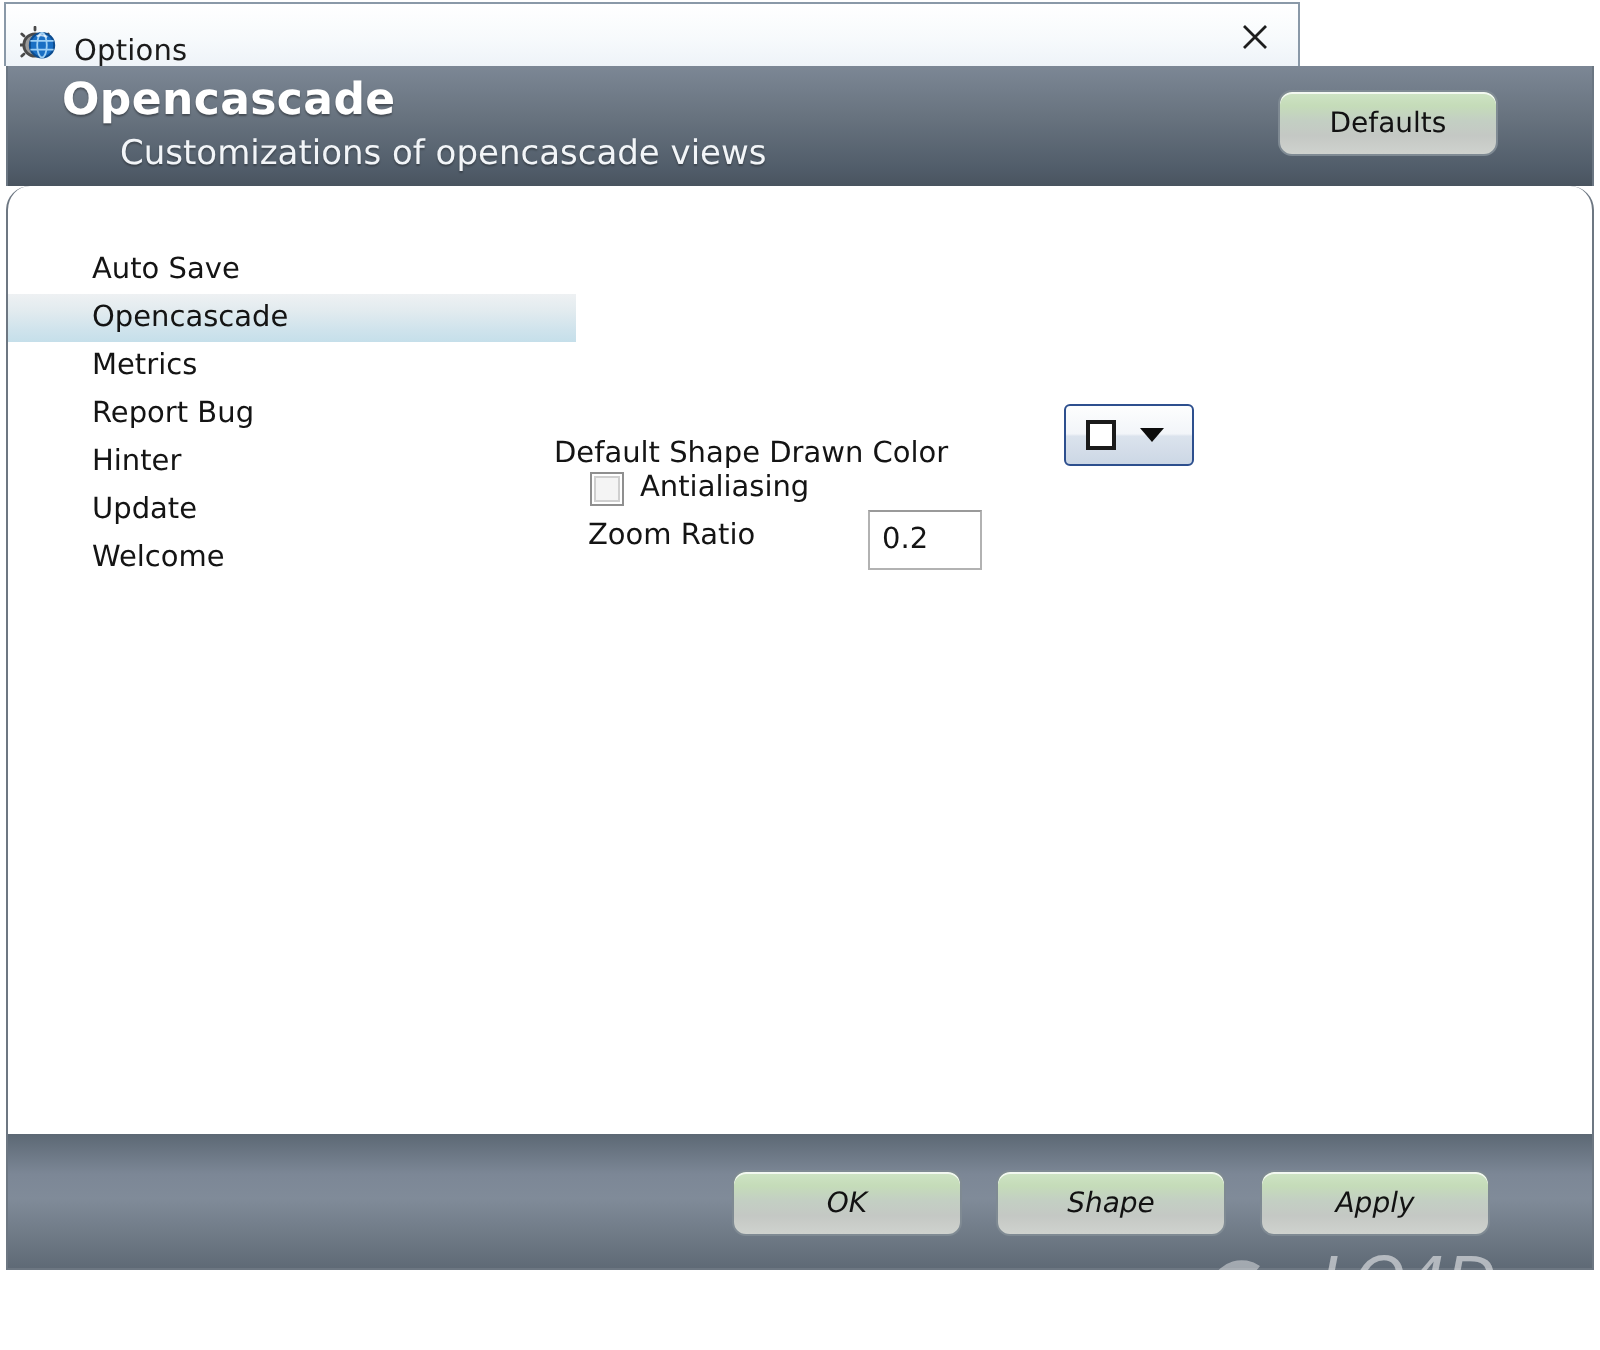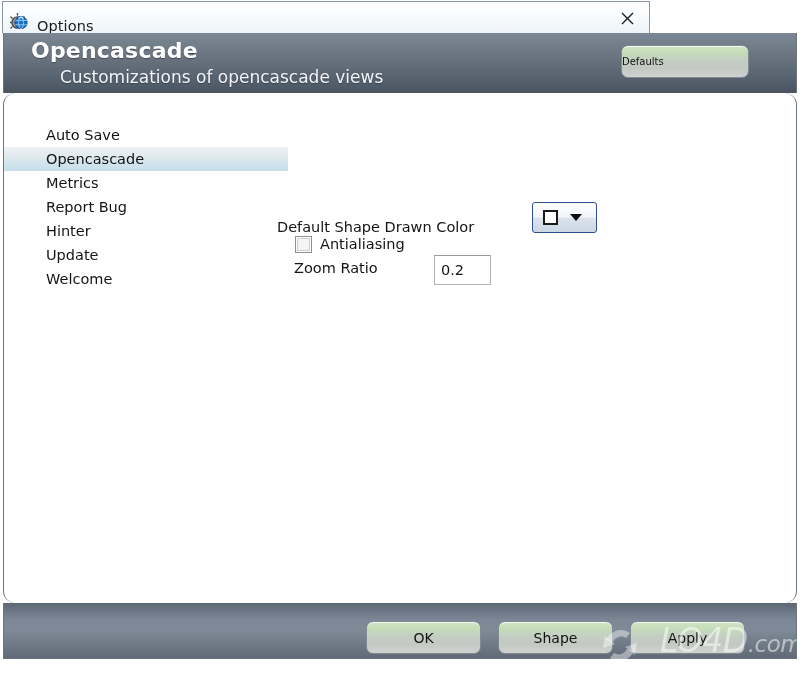--- a/index.html
+++ b/index.html
@@ -89,31 +89,32 @@
   .header-sub {
     position: absolute;
     left: 56px; top: 34px;
     font-size: 17px;
     color: #f2f5f8;
     text-shadow: 0 1px 1px rgba(0,0,0,0.3);
   }
   .defaults-btn {
     position: absolute;
     right: 47px; top: 12px;
-    width: 128px;
+    width: 110px;
     height: 33px;
     box-sizing: border-box;
     border: 1px solid #7f8a93;
     border-radius: 7px;
     background: linear-gradient(to bottom,
         #cfe4c5 0%, #c5dcb9 22%, #c3cfc3 46%, #c4c8c4 70%, #cfd2ce 100%);
     box-shadow: inset 0 1px 0 rgba(255,255,255,0.75);
     display: flex;
     align-items: center;
-    font-size: 10px;
+    justify-content: center;
+    font-size: 14px;
     color: #121212;
   }
 
   
   .content {
     position: absolute;
     left: 3px; top: 93px;
     width: 794px;
     height: 510px;
     box-sizing: border-box;
@@ -202,28 +203,29 @@
     background: #ffffff;
     font-size: 14.5px;
     color: #141414;
     padding: 0 0 0 6px;
     line-height: 28px;
   }
 
   
   .footer {
     position: absolute;
-    left: 3px; top: 603px;
+    left: 3px; top: 567px;
     width: 794px;
-    height: 56px;
+    height: 68px;
     box-sizing: border-box;
     background: linear-gradient(to bottom, #5c6874 0%, #7c8796 30%, #808b99 48%, #6b7682 82%, #5f6a76 100%);
     border: 1px solid #6d7782;
     border-top: none;
     overflow: hidden;
+    font-style: italic;
   }
   .foot-btn {
     position: absolute;
     top: 18px;
     width: 115px;
     height: 33px;
     box-sizing: border-box;
     border: 1px solid #7f8a93;
     border-radius: 7px;
     background: linear-gradient(to bottom,

